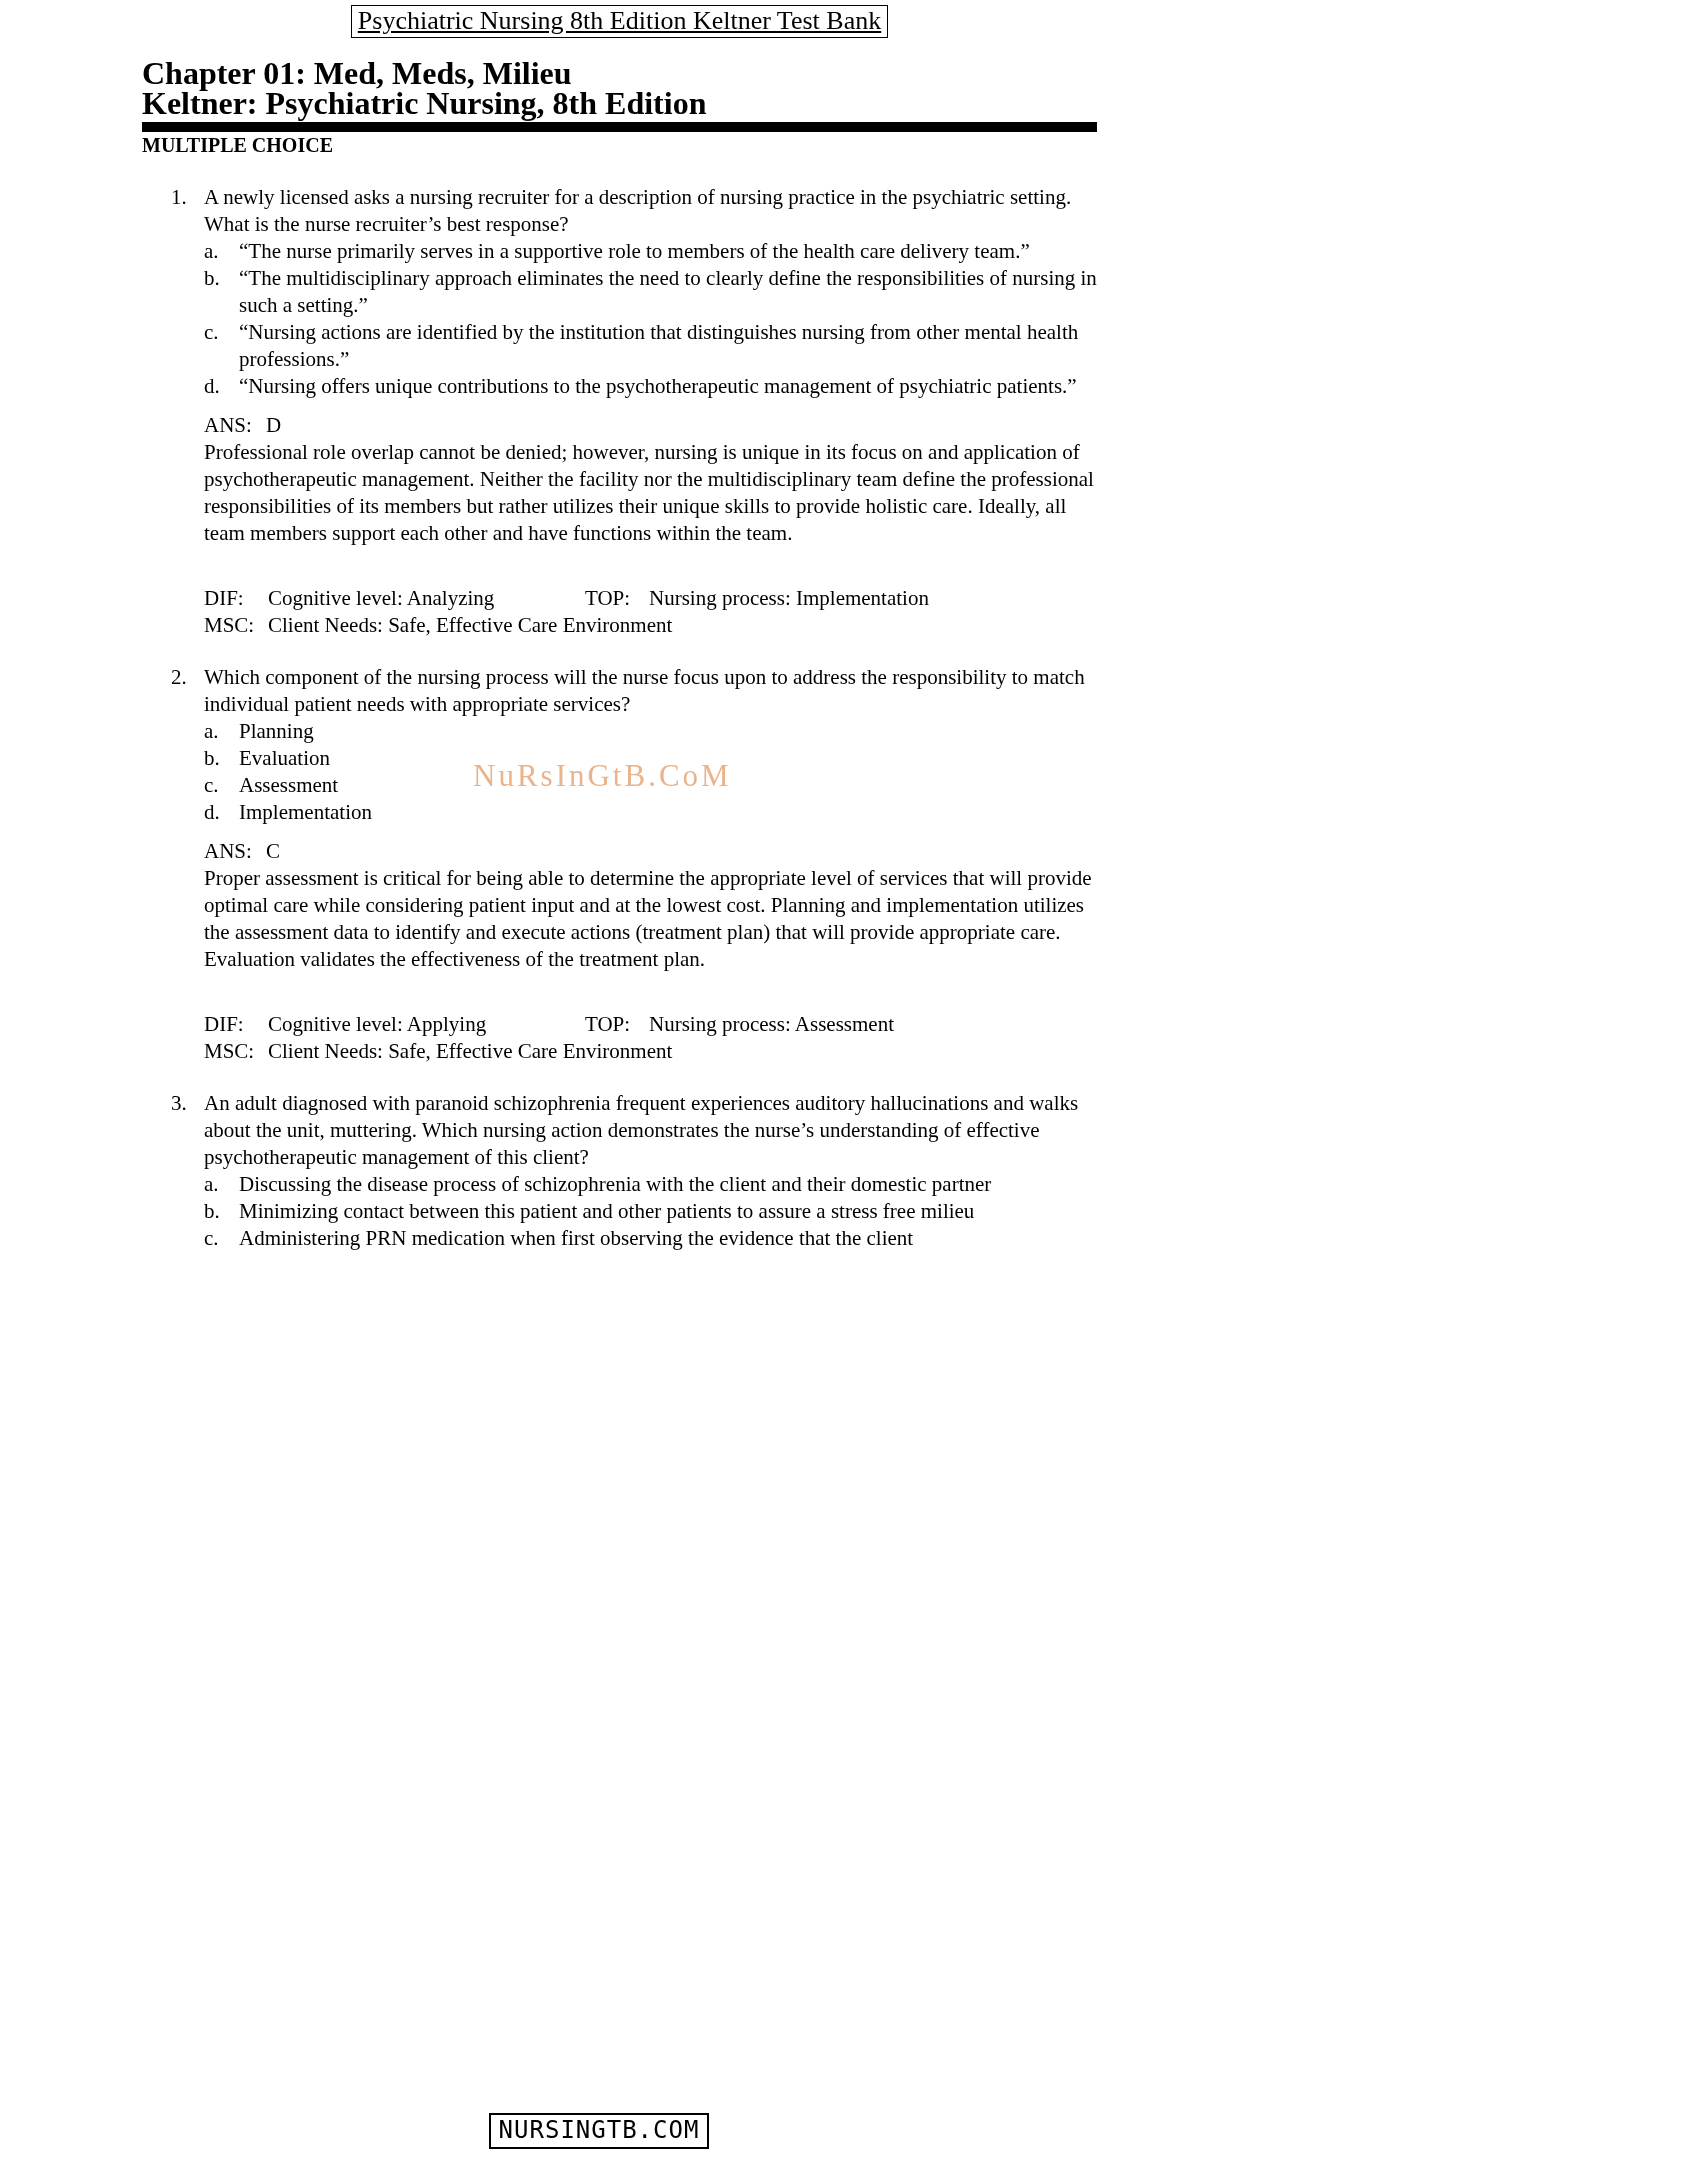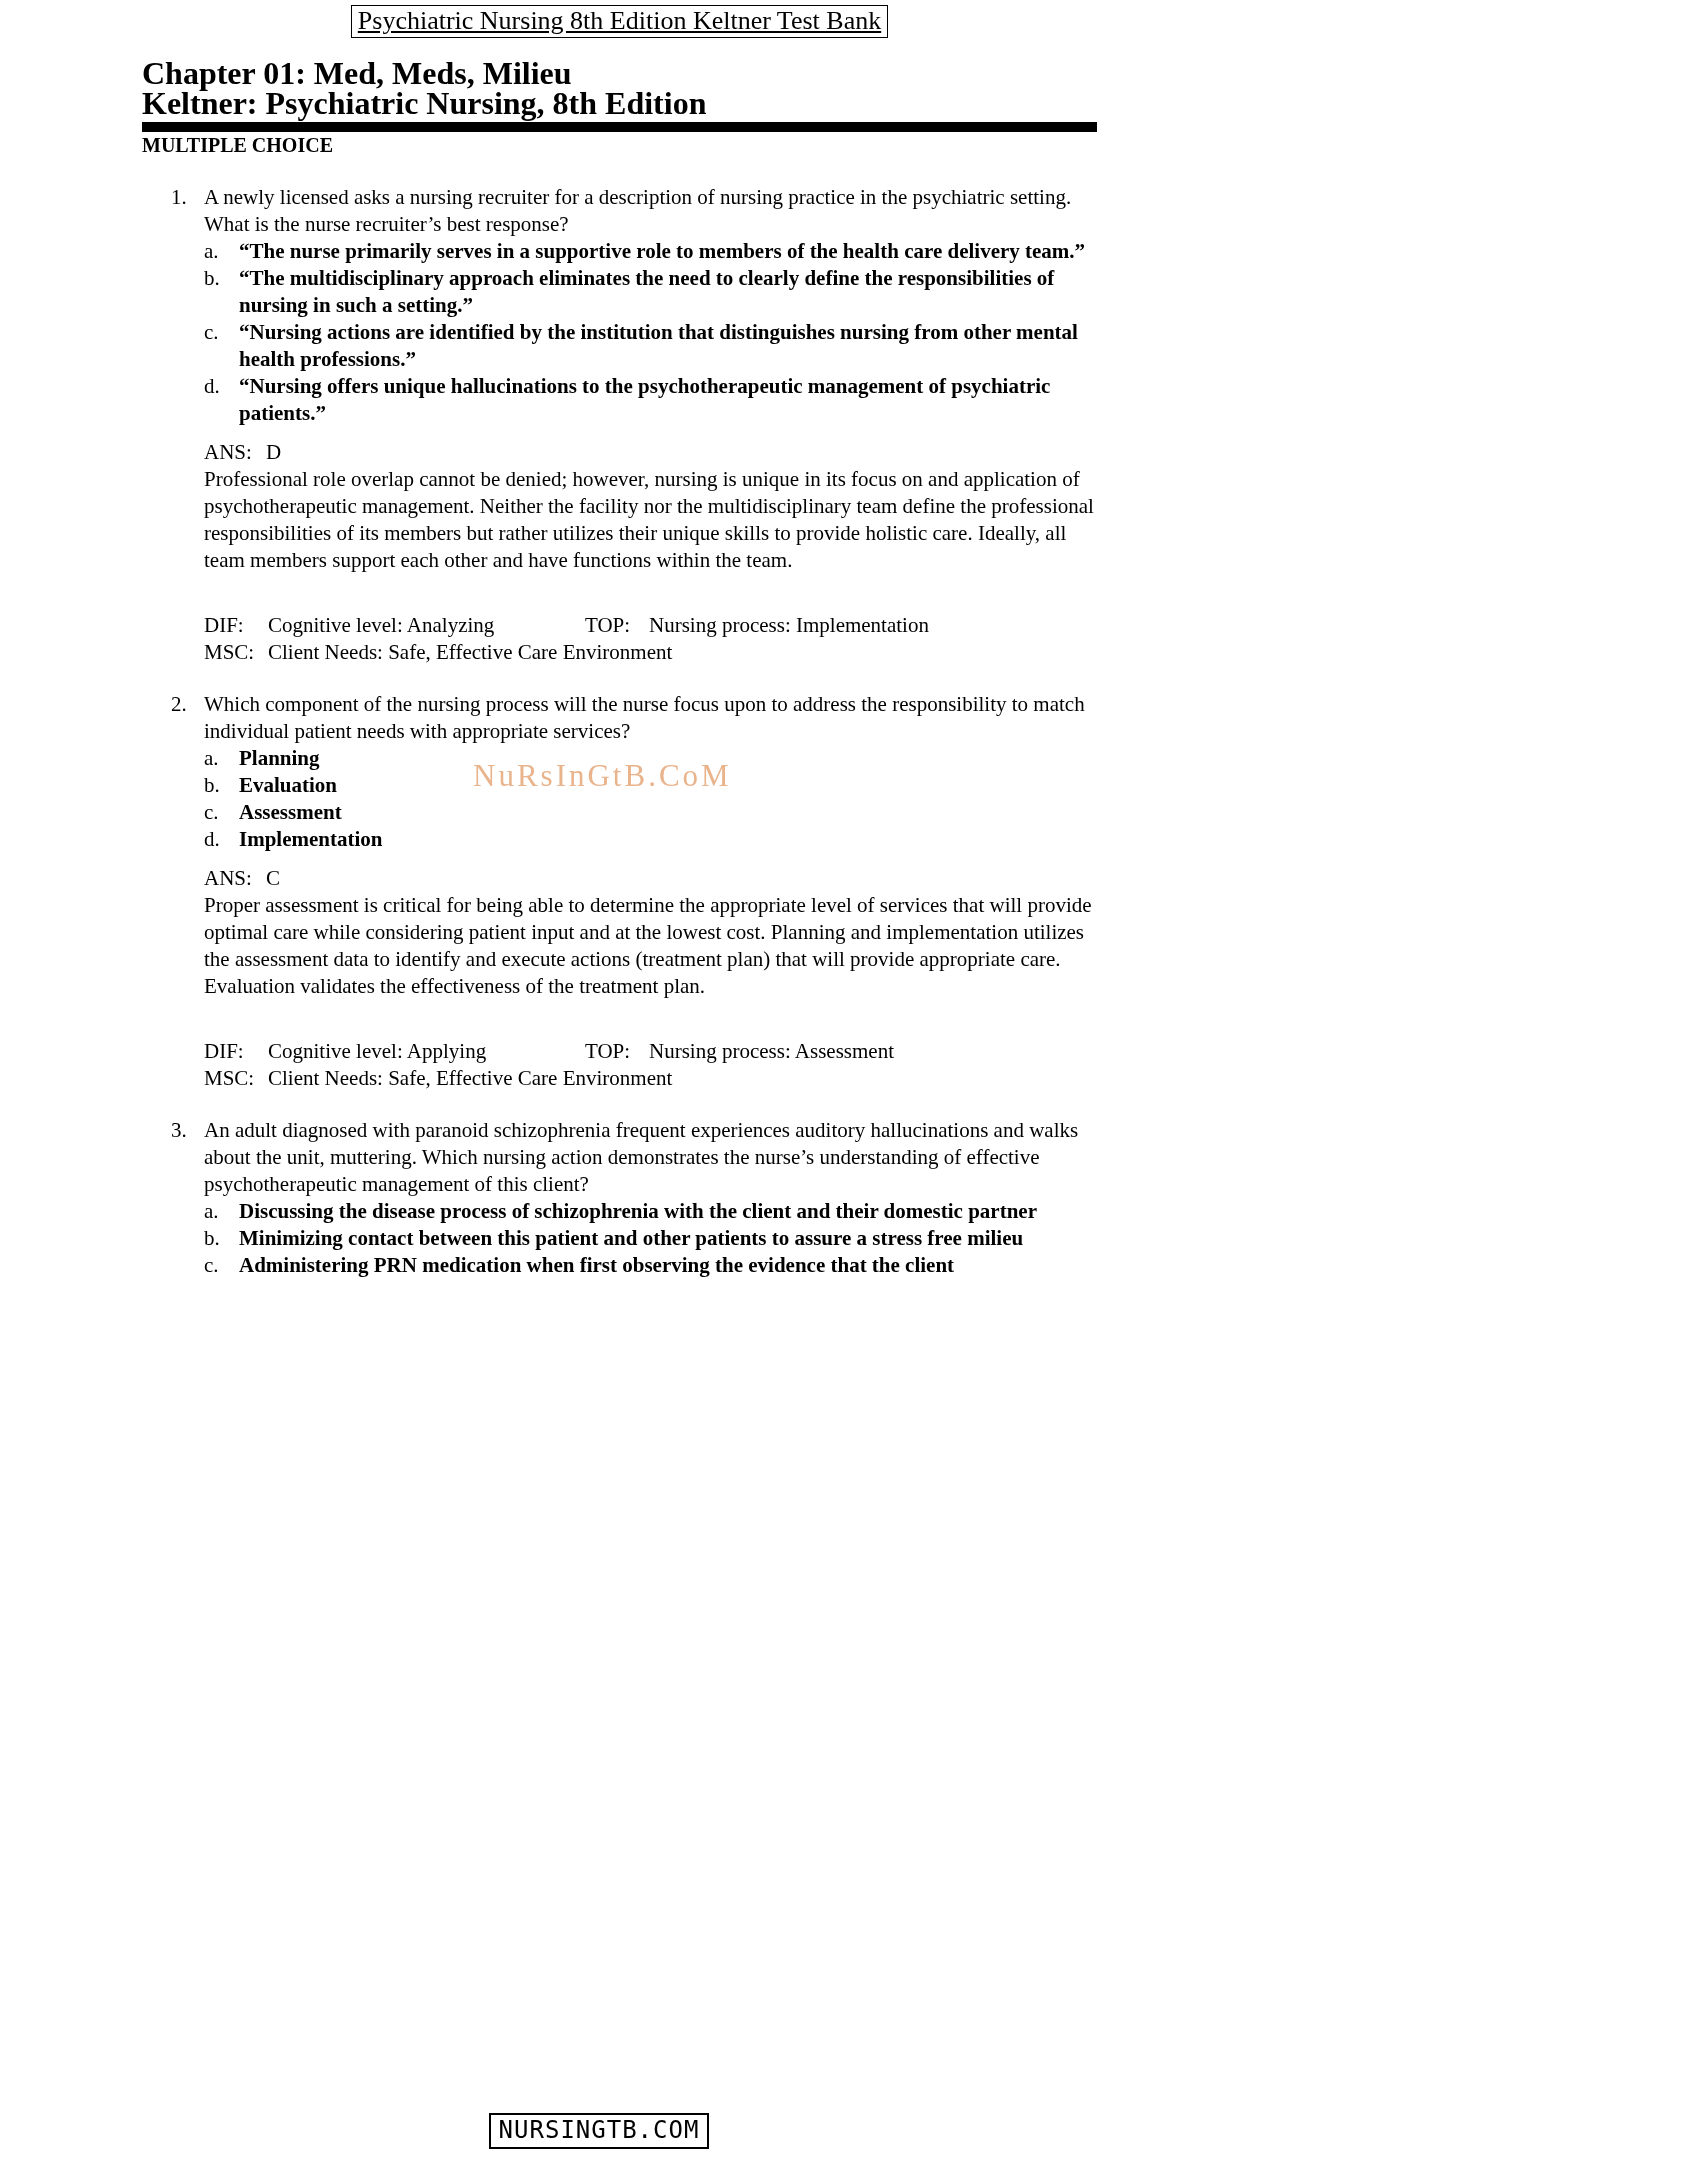--- a/index.html
+++ b/index.html
@@ -29,21 +29,21 @@
   }
   .chapter { margin-top:20px; font-weight:bold; font-size:32px; line-height:30px; }
   .rule { height:10px; background:#000; margin-top:4px; width:100%; }
   .section-heading { font-weight:bold; font-size:20px; }
   .question { margin-top:25px; display:flex; margin-left:29px; }
   .q-num { width:33px; flex:none; }
   .q-body { flex:1; }
   .q-stem { }
   .option { display:flex; }
   .opt-letter { width:35px; flex:none; }
-  .opt-text { flex:1;font-weight:bold; }
+  .opt-text { flex:1; }
   .ans-line { margin-top:12px; }
   .ans-label { display:inline-block; width:62px; }
   .rationale { }
   .meta-row { display:flex; margin-top:38px; }
   .meta-row.second { margin-top:0; }
   .meta-label { width:64px; flex:none; }
   .meta-value-dif { width:317px; flex:none; }
   .meta-value { flex:1; }
   .watermark {
     position:absolute;
@@ -101,21 +101,21 @@
         <div class="option">
           <span class="opt-letter">b.</span>
           <span class="opt-text">“The multidisciplinary approach eliminates the need to clearly define the responsibilities of nursing in such a setting.”</span>
         </div>
         <div class="option">
           <span class="opt-letter">c.</span>
           <span class="opt-text">“Nursing actions are identified by the institution that distinguishes nursing from other mental health professions.”</span>
         </div>
         <div class="option">
           <span class="opt-letter">d.</span>
-          <span class="opt-text">“Nursing offers unique hallucinations to the psychotherapeutic management of psychiatric patients.”</span>
+          <span class="opt-text">“Nursing offers unique contributions to the psychotherapeutic management of psychiatric patients.”</span>
         </div>
         <div class="ans-line">
           <span class="ans-label">ANS:</span><span class="ans-value">D</span>
         </div>
         <div class="rationale">Professional role overlap cannot be denied; however, nursing is unique in its focus on and application of psychotherapeutic management. Neither the facility nor the multidisciplinary team define the professional responsibilities of its members but rather utilizes their unique skills to provide holistic care. Ideally, all team members support each other and have functions within the team.</div>
         <div class="meta-row">
           <span class="meta-label">DIF:</span>
           <span class="meta-value-dif">Cognitive level: Analyzing</span>
           <span class="meta-label">TOP:</span>
           <span class="meta-value">Nursing process: Implementation</span>

